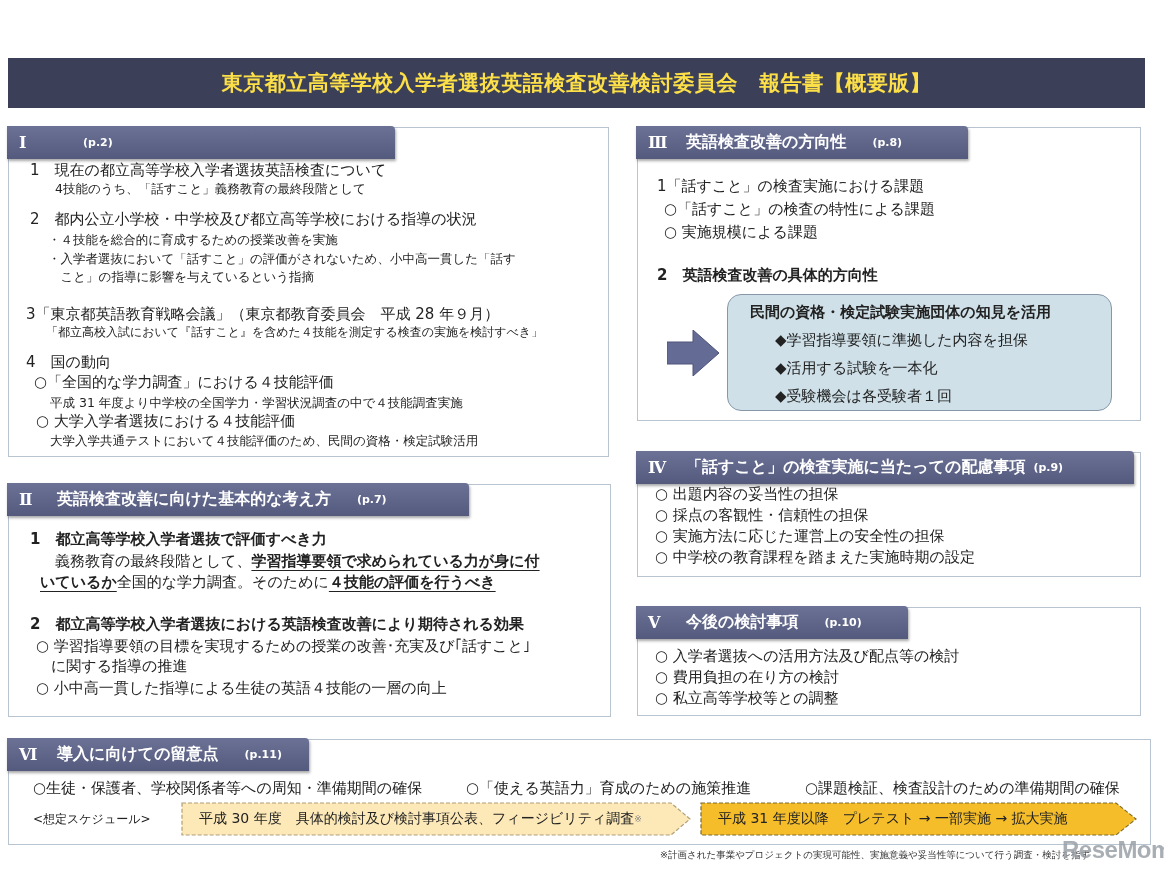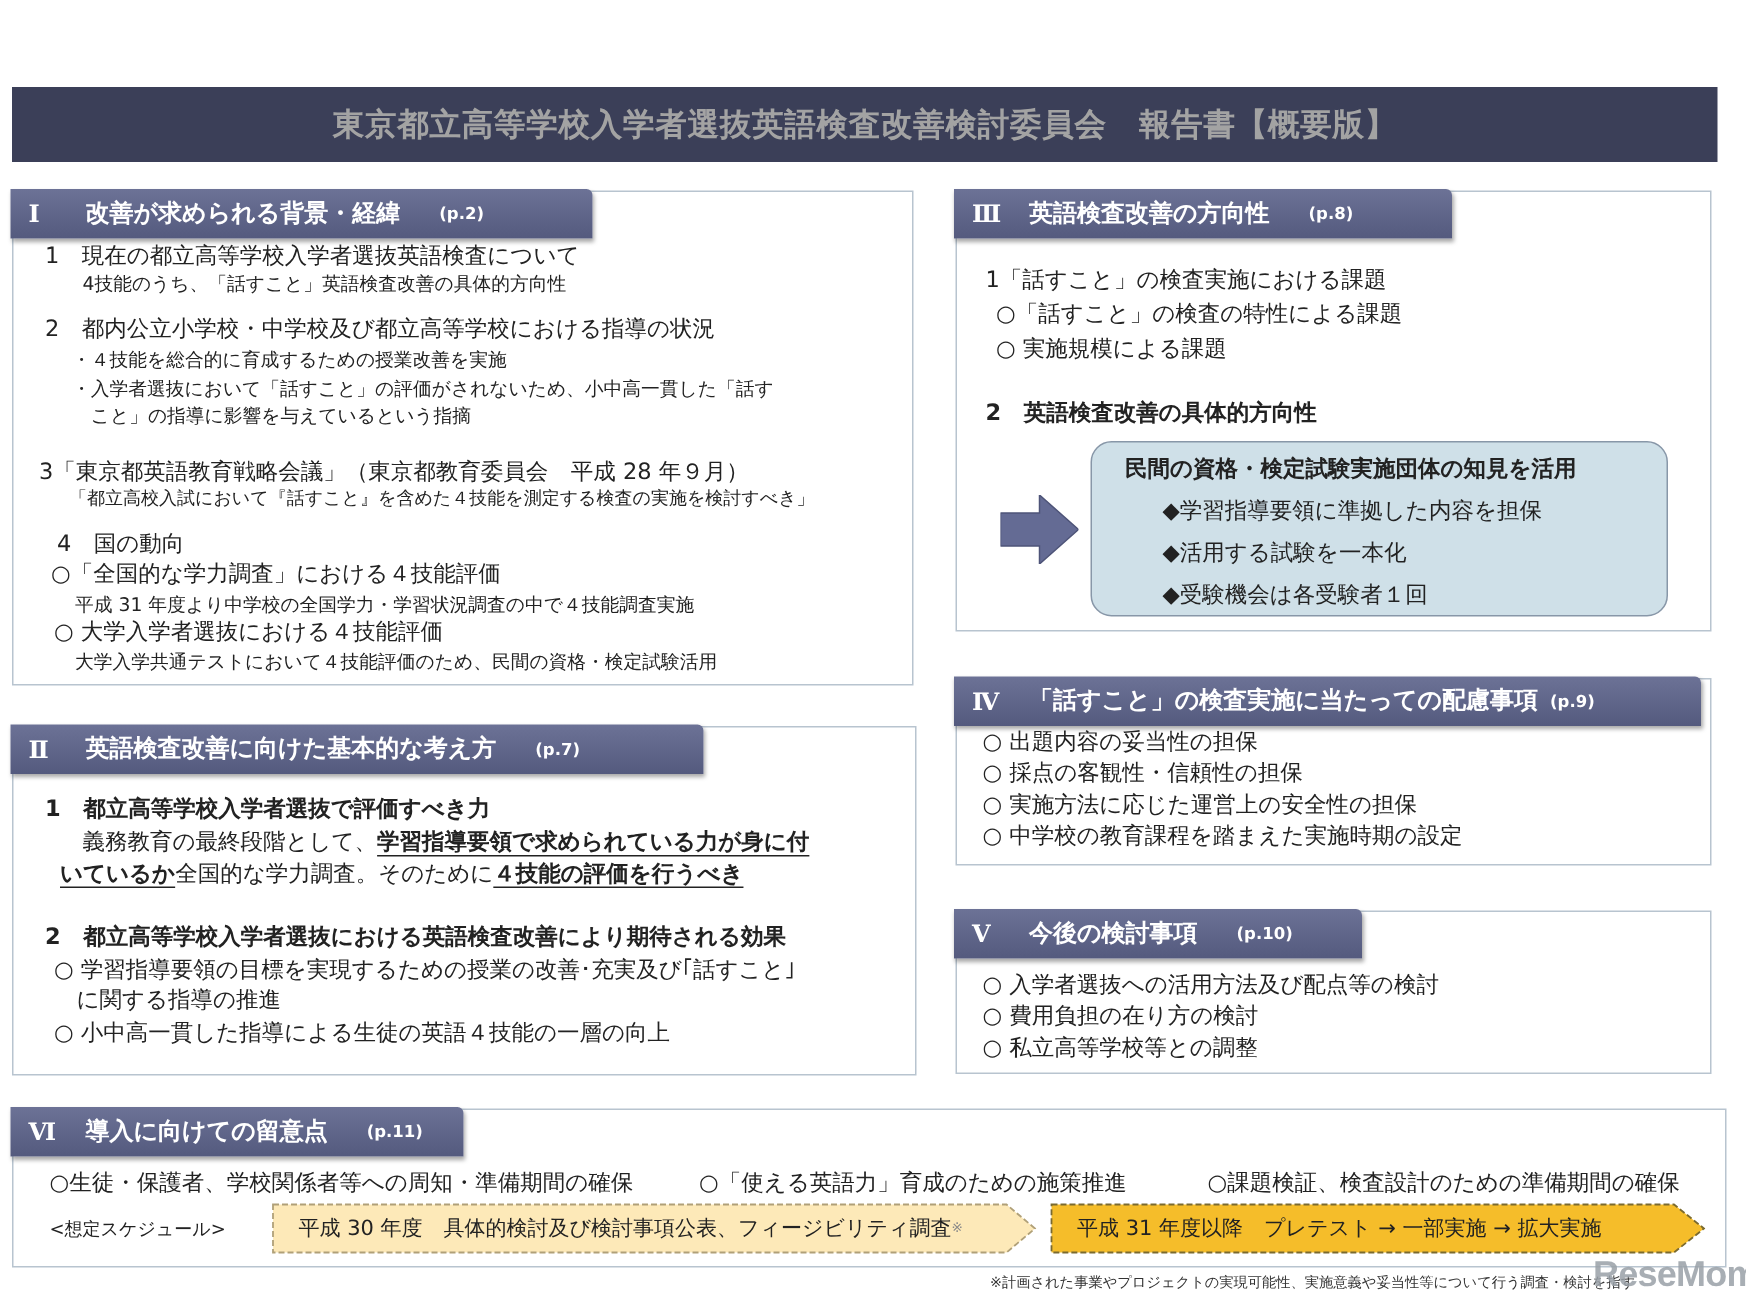--- a/index.html
+++ b/index.html
@@ -1,21 +1,21 @@
 <!DOCTYPE html>
 <html><head>
 <meta charset="utf-8">
 <style>
   * { box-sizing: border-box; margin: 0; padding: 0; }
   html, body { width: 1164px; height: 870px; background: #ffffff; overflow: hidden; }
   body { position: relative; font-family: "DejaVu Sans", "Liberation Sans", sans-serif; color: #222; }
 
   .title-bar {
     position: absolute; left: 8px; top: 58px; width: 1137px; height: 50px;
-    background: #3b3f58; color: #a3a3a3; font-weight: bold; font-size: 21px;
+    background: #3b3f58; color: #fde047; font-weight: bold; font-size: 21px;
     display: flex; align-items: center; justify-content: center; letter-spacing: 0.5px;
   }
 
   .panel {
     position: absolute; border: 1.5px solid #b8c4cf; background: #fff;
   }
   .sec-header {
     position: absolute; left: -2px; top: -2px; height: 33px;
     background: linear-gradient(#6c7296, #545a7e);
     color: #fff; font-weight: bold; font-size: 16px;
@@ -50,36 +50,35 @@
     color: #9aa1a8; font-family: "Liberation Sans", sans-serif; letter-spacing: -0.5px; opacity: 0.85; }
 </style>
 </head>
 <body>
 
 <div class="title-bar">東京都立高等学校入学者選抜英語検査改善検討委員会　報告書【概要版】</div>
 
 <div class="panel" style="left:8px; top:127px; width:601px; height:330px;">
   <div class="sec-header" style="width:388px;">
     <span class="sec-num">Ⅰ</span>
-    <span>改善が求められる背景・経緯</span>
     <span class="sec-page">(p.2)</span>
   </div>
 </div>
 <div class="txt" style="left:30px; top:161px;">1　現在の都立高等学校入学者選抜英語検査について</div>
-<div class="txt sm" style="left:55px; top:180px;">4技能のうち、「話すこと」英語検査改善の具体的方向性</div>
+<div class="txt sm" style="left:55px; top:180px;">4技能のうち、「話すこと」義務教育の最終段階として</div>
 
 <div class="txt" style="left:30px; top:210px;">2　都内公立小学校・中学校及び都立高等学校における指導の状況</div>
 <div class="txt sm" style="left:48px; top:231px;">・４技能を総合的に育成するための授業改善を実施</div>
 <div class="txt sm" style="left:48px; top:250px;text-align:center;">・入学者選抜において「話すこと」の評価がされないため、小中高一貫した「話す</div>
 <div class="txt sm" style="left:48px; top:268px;">　こと」の指導に影響を与えているという指摘</div>
 
 <div class="txt" style="left:26px; top:305px;">3「東京都英語教育戦略会議」（東京都教育委員会　平成 28 年９月）</div>
 <div class="txt sm" style="left:46px; top:324px; font-size:12px;">「都立高校入試において『話すこと』を含めた４技能を測定する検査の実施を検討すべき」</div>
 
-<div class="txt" style="left:38px; top:353px;text-align:center;">4　国の動向</div>
+<div class="txt" style="left:26px; top:353px;text-align:center;">4　国の動向</div>
 <div class="txt" style="left:34px; top:373px;">○「全国的な学力調査」における４技能評価</div>
 <div class="txt sm" style="left:50px; top:394px;">平成 31 年度より中学校の全国学力・学習状況調査の中で４技能調査実施</div>
 <div class="txt" style="left:36px; top:412px;">○ 大学入学者選抜における４技能評価</div>
 <div class="txt sm" style="left:50px; top:432px;">大学入学共通テストにおいて４技能評価のため、民間の資格・検定試験活用</div>
 
 <div class="panel" style="left:8px; top:484px; width:603px; height:233px;">
   <div class="sec-header" style="width:462px;">
     <span class="sec-num">Ⅱ</span>
     <span>英語検査改善に向けた基本的な考え方</span>
     <span class="sec-page">(p.7)</span>

